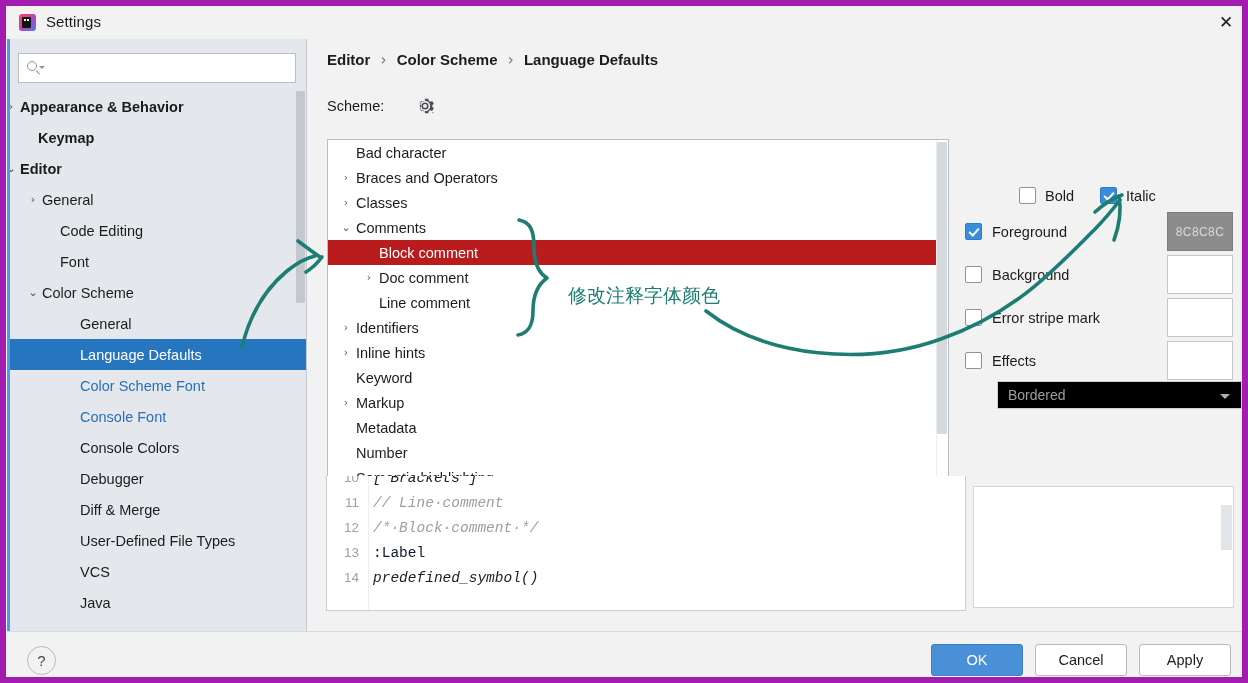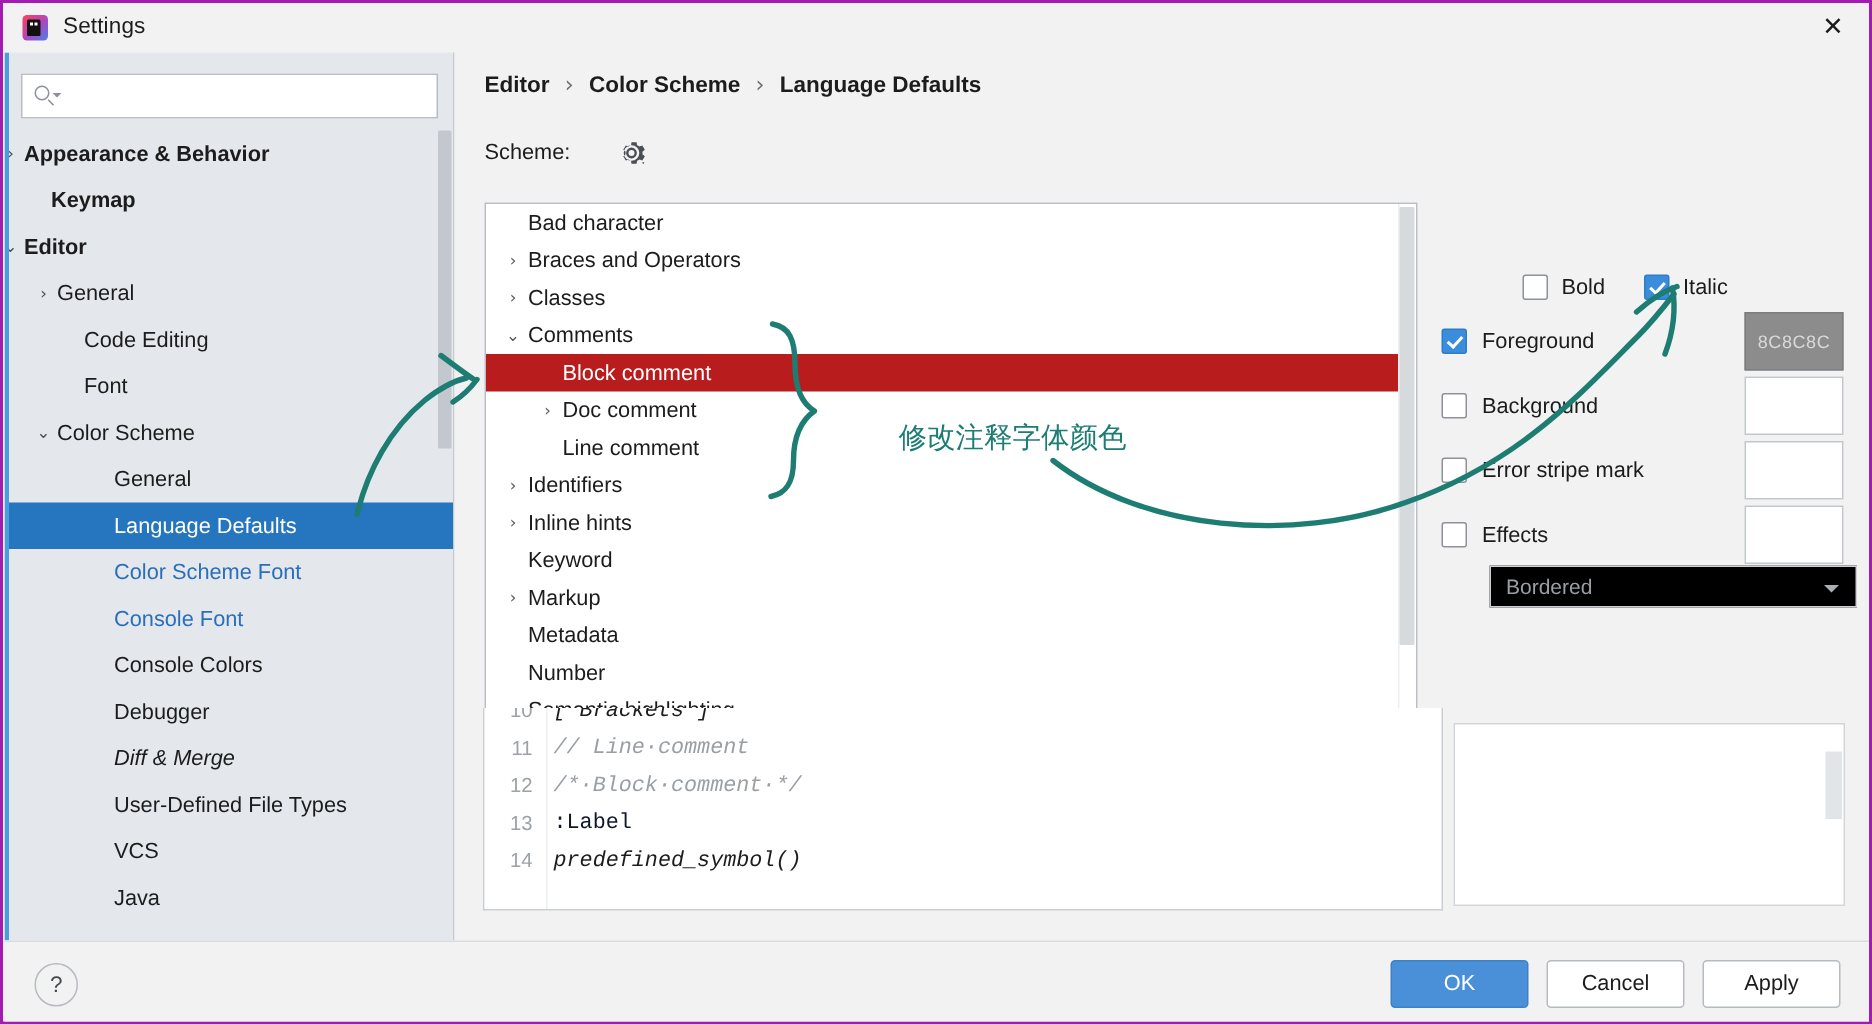--- a/index.html
+++ b/index.html
@@ -10,21 +10,21 @@
   body {
     font-family: "Liberation Sans", sans-serif;
     -webkit-font-smoothing: antialiased;
   }
   #app {
     position: relative;
     width: 1248px;
     height: 683px;
     overflow: hidden;
     background: #f2f2f2;
-    border: 2px solid #a21caf;
+    border: 6px solid #a21caf;
     box-sizing: border-box;
   }
 
   
   .titlebar {
     position: absolute;
     left: 0; top: 0;
     width: 1248px; height: 33px;
     background: #f2f2f2;
     box-sizing: border-box;
@@ -502,21 +502,21 @@
 
   
   .annot {
     position: absolute;
     left: 0; top: 0;
     width: 1248px; height: 683px;
     pointer-events: none;
   }
   .annot-text {
     position: absolute;
-    left: 597px; top: 277px;
+    left: 562px; top: 277px;
     font-size: 19px;
     color: #1d7d72;
     font-family: "DejaVu Sans", sans-serif;
     white-space: nowrap;
   }
 </style>
 </head>
 <body>
 
 <div id="app">
@@ -577,21 +577,21 @@
         <div class="tree-row link">
           <span class="lbl" style="margin-left: 70px;">Console Font</span>
         </div>
         <div class="tree-row">
           <span class="lbl" style="margin-left: 70px;">Console Colors</span>
         </div>
         <div class="tree-row">
           <span class="lbl" style="margin-left: 70px;">Debugger</span>
         </div>
         <div class="tree-row">
-          <span class="lbl" style="margin-left: 70px; font-style: italic;">Diff &amp; Merge</span>
+          <span class="lbl" style="margin-left: 70px;">Diff &amp; Merge</span>
         </div>
         <div class="tree-row">
           <span class="lbl" style="margin-left: 70px;">User-Defined File Types</span>
         </div>
         <div class="tree-row">
           <span class="lbl" style="margin-left: 70px;">VCS</span>
         </div>
         <div class="tree-row">
           <span class="lbl" style="margin-left: 70px;">Java</span>
         </div>

